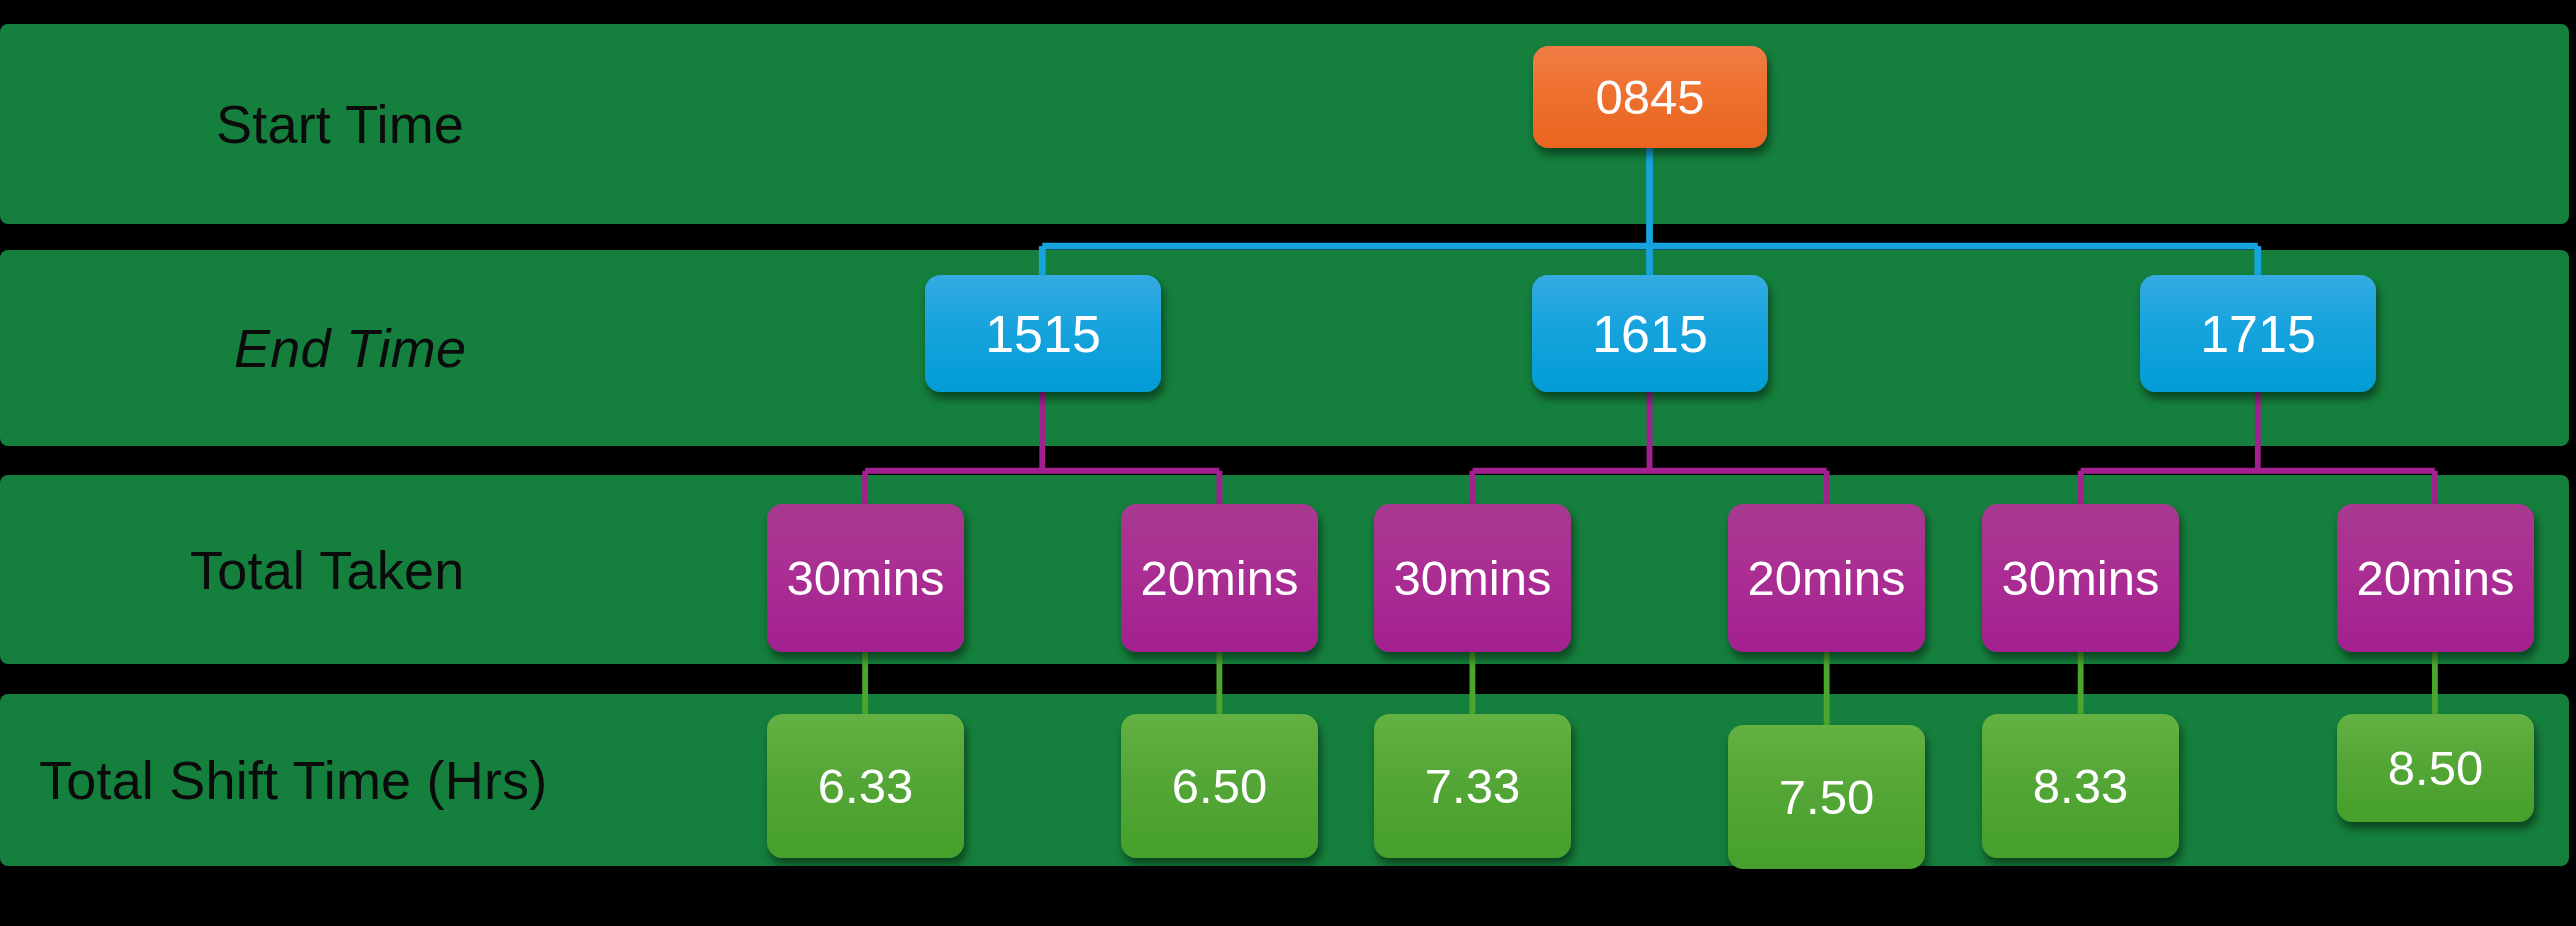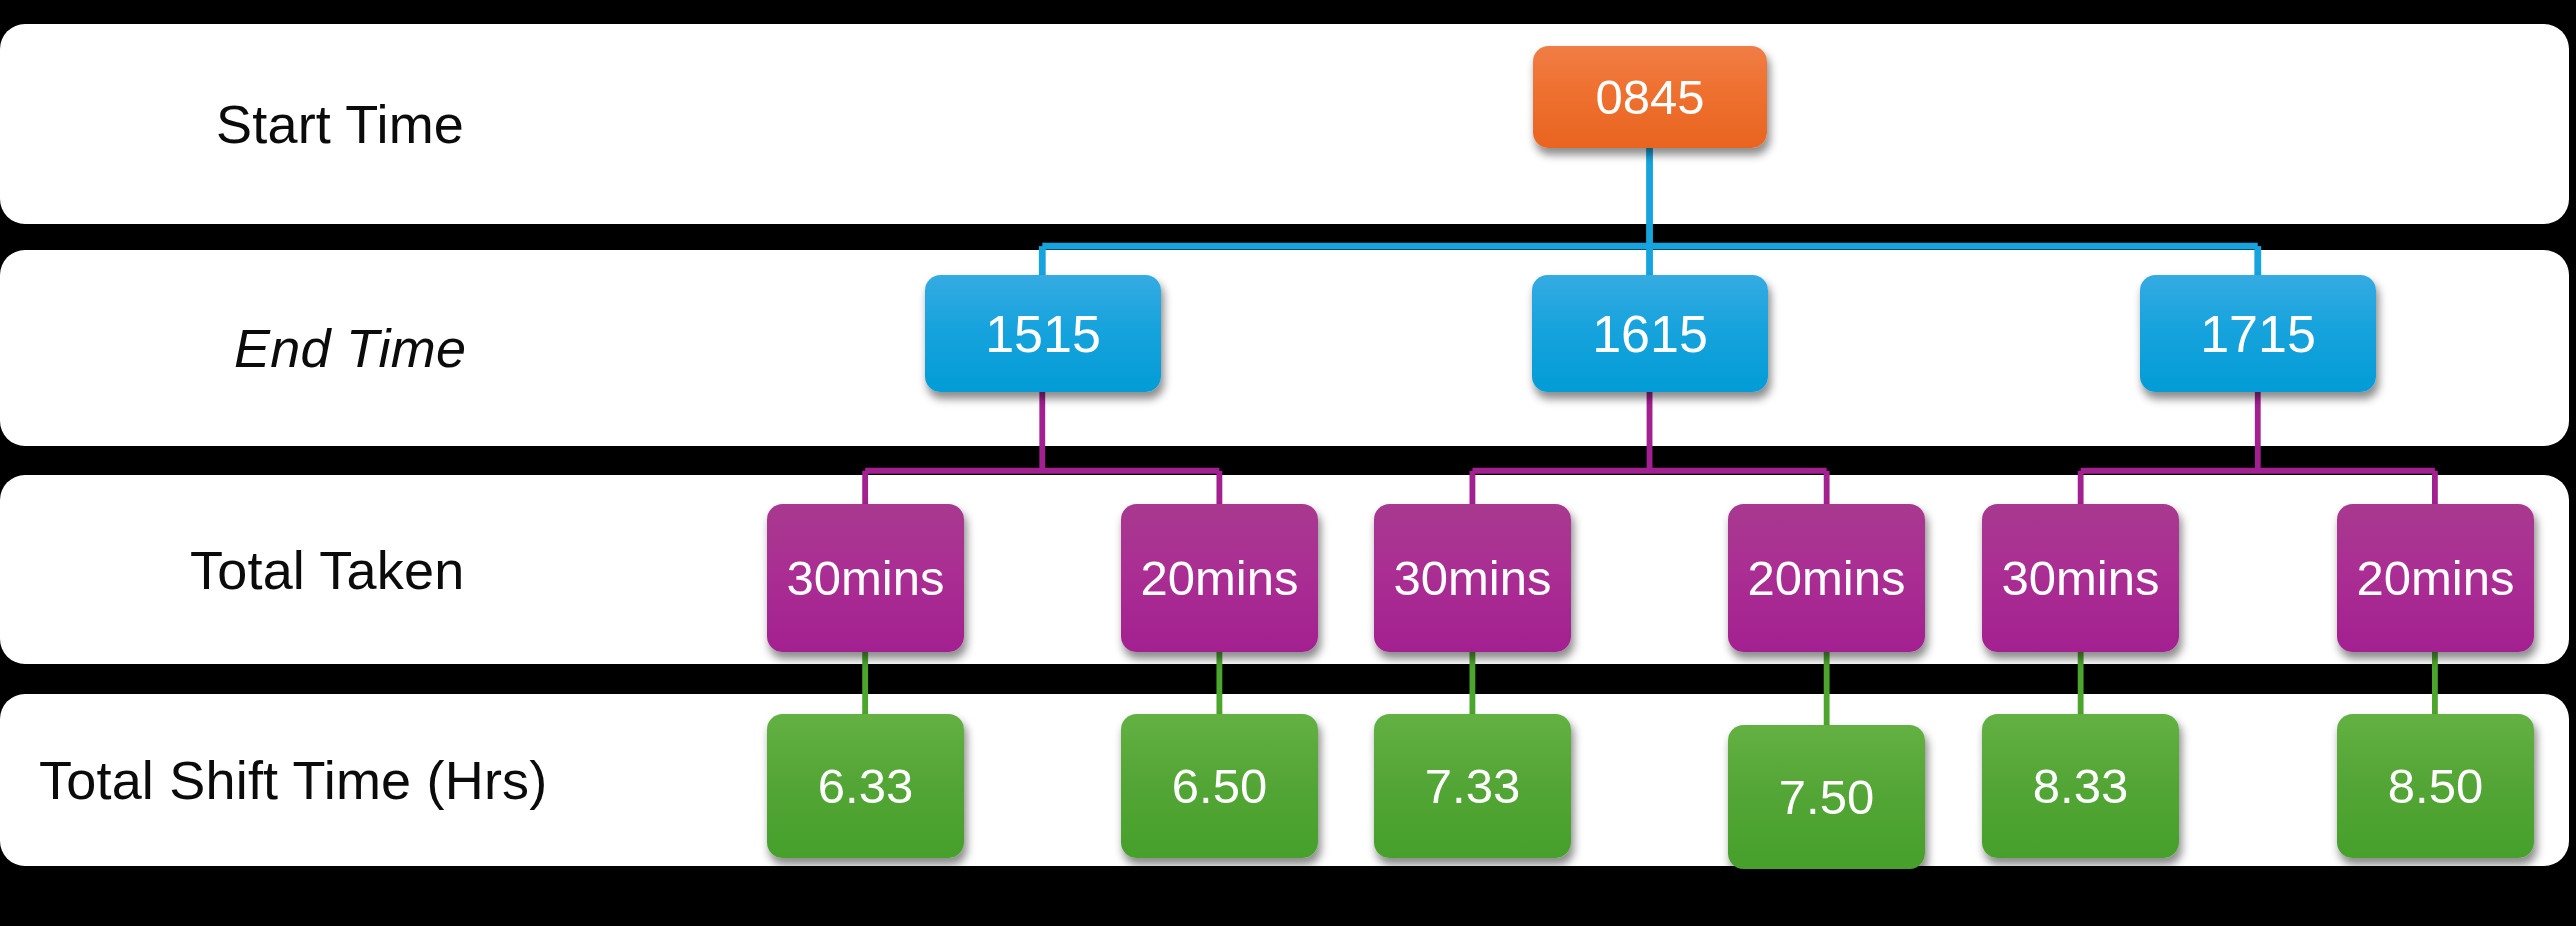--- a/index.html
+++ b/index.html
@@ -6,22 +6,22 @@
   body{
     width:2576px;height:926px;
     font-family:"Liberation Sans","DejaVu Sans",sans-serif;
     overflow:hidden;
   }
   #stage{position:relative;width:2576px;height:926px;background:#000;}
 
   
   .band{
     position:absolute;left:0;width:2569px;
-    background:#ffffff;
-    border-radius:25px;
+    background:#15803d;
+    border-radius:8px;
     box-shadow:0 5.8px 9.7px rgba(0,0,0,.55);
   }
   .band-label{
     position:absolute;left:0;top:50%;transform:translateY(-50%);
     color:#0b0b0b;
     font-size:54px;
     letter-spacing:0.2px;
     white-space:nowrap;
   }
   #band-start   {top:24px;  height:200px;}
@@ -161,18 +161,18 @@
   </div>
   <div class="node node-total" style="left:1374px;top:714px;width:197px;height:144px;">
     <span>7.33</span>
   </div>
   <div class="node node-total" style="left:1728px;top:714px;width:197px;height:144px;margin-top:11px;">
     <span>7.50</span>
   </div>
   <div class="node node-total" style="left:1982px;top:714px;width:197px;height:144px;">
     <span>8.33</span>
   </div>
-  <div class="node node-total" style="left:2337px;top:714px;width:197px;height:144px;">
+  <div class="node node-total" style="left:2337px;top:714px;width:197px;height:108px;">
     <span>8.50</span>
   </div>
 
 </div>
 
 
 </body></html>

